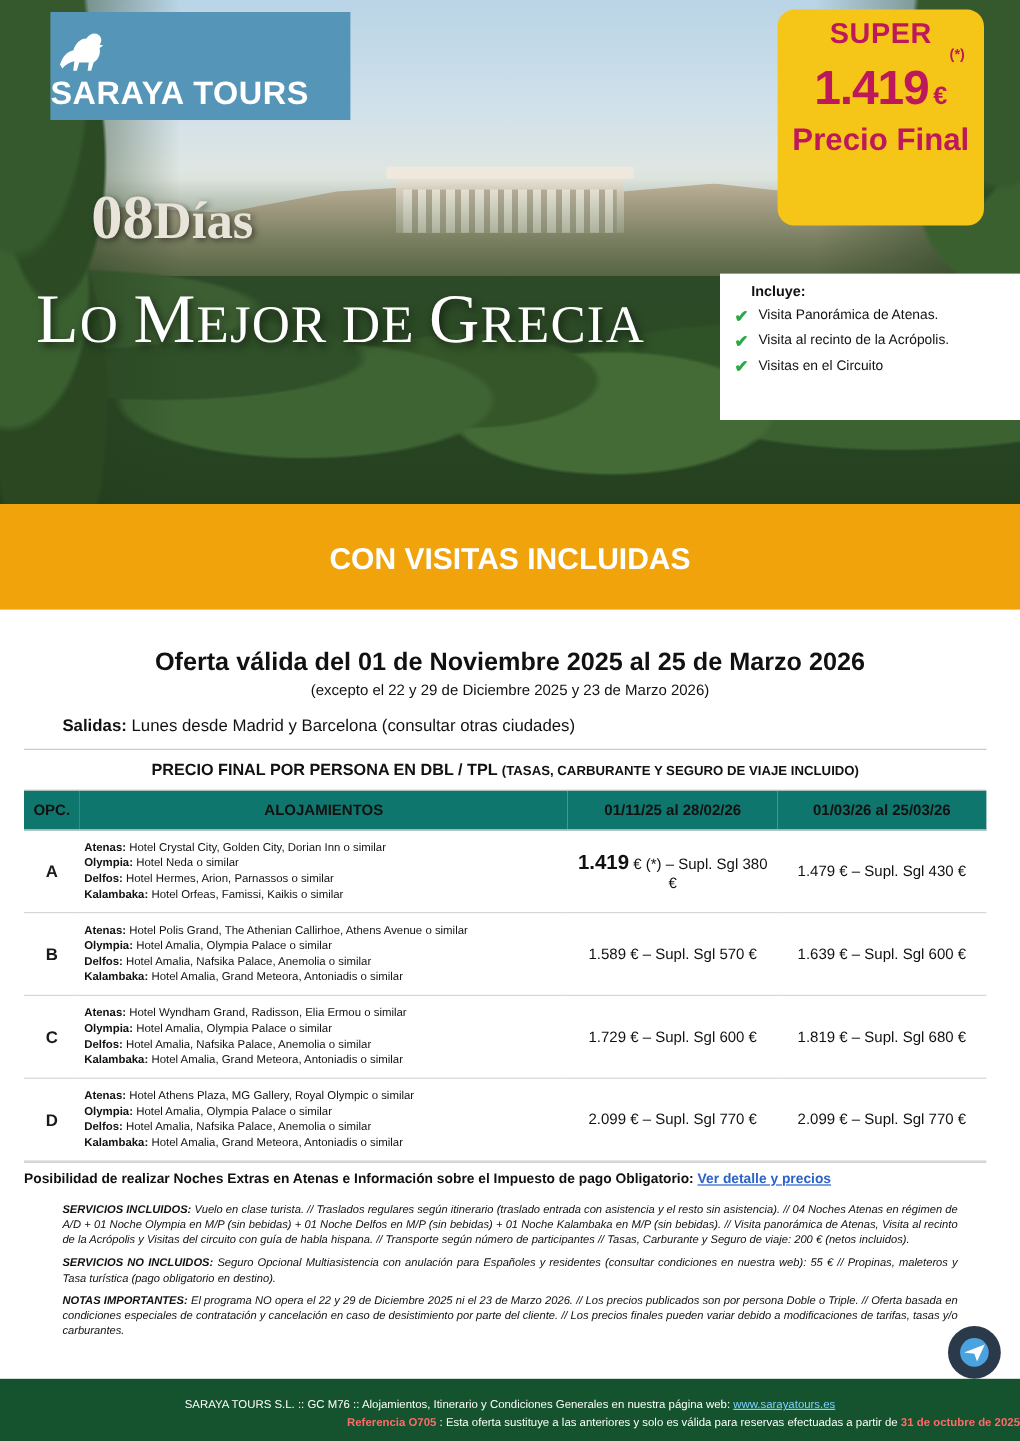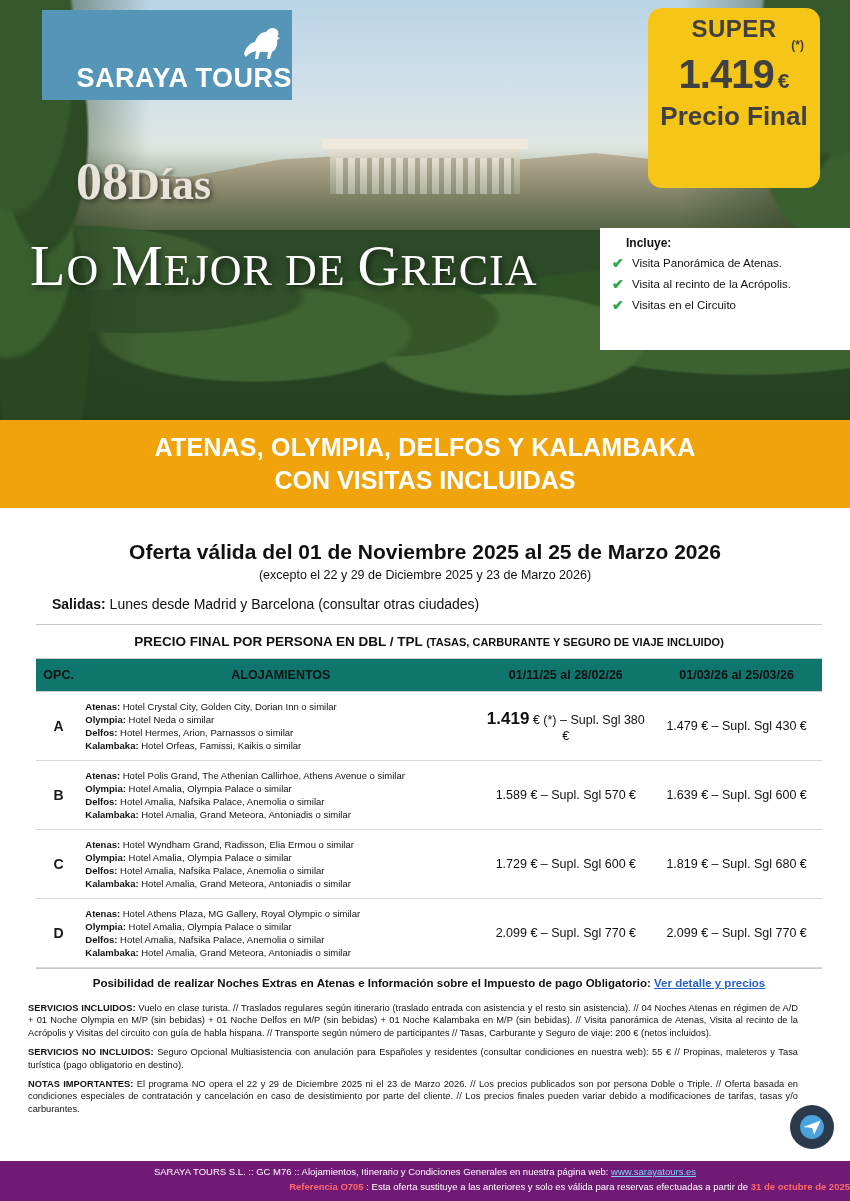--- a/index.html
+++ b/index.html
@@ -71,36 +71,36 @@
       radial-gradient(ellipse at 90% 10%, #35582c 0 32%, transparent 34%),
       radial-gradient(ellipse at 70% 30%, #2c4b25 0 28%, transparent 30%),
       radial-gradient(ellipse at 95% 55%, #3a6030 0 32%, transparent 34%),
       linear-gradient(to left, rgba(36,62,30,.8), rgba(36,62,30,0));
   }
 
   
   .logo-box {
     position:absolute; left:42px; top:10px; width:250px; height:90px;
     background:#5596b8;
-    display:flex; flex-direction:column; align-items:flex-end; justify-content:flex-end;
+    display:flex; flex-direction:column; align-items:flex-start; justify-content:flex-end;
     padding-bottom:6px;
   }
   .logo-bird { width:56px; height:40px; margin-bottom:2px; }
   .logo-text {
     color:#ffffff; font-size:27px; font-weight:bold; letter-spacing:.5px;
     font-family:"Liberation Sans", sans-serif;
   }
 
   
   .oferta {
     position:absolute; right:30px; top:8px; width:172px; height:180px;
     background:#f5c518;
     border-radius:14px;
     text-align:center;
-    color:#404040;
+    color:#be185d;
     padding-top:8px;
   }
   .oferta .l1, .oferta .l2 {
     font-size:24px; font-weight:bold; line-height:26px; letter-spacing:.5px;
   }
   .oferta .price-row {
     margin-top:10px; display:flex; align-items:baseline; justify-content:center;
     position:relative;
   }
   .oferta .price { font-size:40px; font-weight:bold; letter-spacing:-1px; }
@@ -157,21 +157,21 @@
   .valid { text-align:center; padding-top:32px; }
   .valid .v1 { font-size:21px; font-weight:bold; color:#111; }
   .valid .v2 { font-size:12.5px; color:#111; margin-top:4px; }
 
   .salidas {
     margin:14px 0 0 52px; font-size:14px; color:#111;
   }
   .salidas b { font-weight:bold; }
 
   
-  .tbl-wrap { margin:12px 28px 0 36px; }
+  .tbl-wrap { margin:12px 28px 0 20px; }
   .tbl-title {
     border-top:1px solid #c9c9c9;
     border-bottom:1px solid #c9c9c9;
     text-align:center; padding:9px 0; font-size:13.5px; font-weight:bold; color:#111;
   }
   .tbl-title span.small { font-size:11px; font-weight:bold; }
   table.rates { width:100%; border-collapse:collapse; }
   table.rates thead th {
     background:#0f766e; font-size:12.5px; font-weight:bold; color:#111;
     padding:9px 4px; text-align:center; border-bottom:1px solid #c9c9c9;
@@ -180,33 +180,33 @@
     border-bottom:1px solid #d6d6d6; padding:8px 4px; vertical-align:middle;
   }
   td.opc { width:44px; text-align:center; font-size:14px; font-weight:bold; }
   td.hotels { width:388px; font-size:9.5px; line-height:13px; color:#111; padding-left:6px; }
   td.hotels b { font-weight:bold; }
   td.price { width:166px; text-align:center; font-size:12.5px; color:#111; }
   td.price .big { font-size:17px; font-weight:bold; }
 
   .extra-note {
     border-top:1px solid #c9c9c9;
-    text-align:center; font-size:11.5px; font-weight:bold; padding:8px 0 7px 0; color:#111;
+    font-size:11.5px; font-weight:bold; padding:8px 0 7px 0; color:#111;
   }
   .extra-note a { color:#2b62c9; text-decoration:underline; font-weight:bold; }
 
   
-  .fine { margin:6px 52px 0 28px; font-size:9.3px; line-height:12.4px; color:#111; text-align:justify; }
+  .fine { margin:6px 52px 0 52px; font-size:9.3px; line-height:12.4px; color:#111; text-align:justify;font-style:italic; }
   .fine p { margin:0 0 7px 0; }
   .fine b { font-weight:bold; }
 
   
   .footer {
-    position:absolute; left:0; bottom:0; width:850px; height:40px; background:#701a75;
-    color:#ffffff; text-align:center; padding-top:5px;
+    position:absolute; left:0; bottom:0; width:850px; height:52px; background:#14532d;
+    color:#ffffff; text-align:center; padding-top:16px;
   }
   .footer .f1 { font-size:9.5px; }
   .footer .f1 a { color:#7fd3ff; text-decoration:underline; }
   .footer .f2 { font-size:9.5px; margin-top:4px; color:#ffffff;text-align:right; }
   .footer .ref { color:#ff6a6a; font-weight:bold; }
   .footer .date { color:#ff6a6a; font-weight:bold; }
 
   .fab {
     position:absolute; right:16px; bottom:52px; width:44px; height:44px;
     border-radius:50%; background:#2b3a4a; display:flex; align-items:center; justify-content:center;
@@ -254,21 +254,20 @@
     <h4>Incluye:</h4>
     <ul>
       <li><span class="check">✔</span><span>Visita Panorámica de Atenas.</span></li>
       <li><span class="check">✔</span><span>Visita al recinto de la Acrópolis.</span></li>
       <li><span class="check">✔</span><span>Visitas en el Circuito</span></li>
     </ul>
   </div>
 </div>
 
 <div class="band">
-  <div class="b1">ATENAS, OLYMPIA, DELFOS Y KALAMBAKA</div>
   <div class="b2">CON VISITAS INCLUIDAS</div>
 </div>
 
 <div class="valid">
   <div class="v1">Oferta válida del 01 de Noviembre 2025 al 25 de Marzo 2026</div>
   <div class="v2">(excepto el 22 y 29 de Diciembre 2025 y 23 de Marzo 2026)</div>
 </div>
 
 <div class="salidas">
   <b>Salidas:</b><span> Lunes desde Madrid y Barcelona (consultar otras ciudades)</span>

